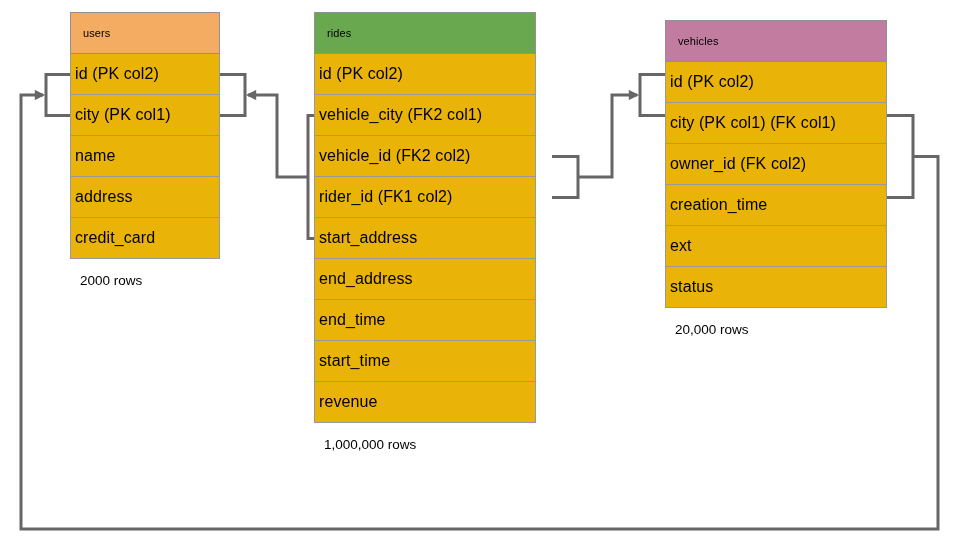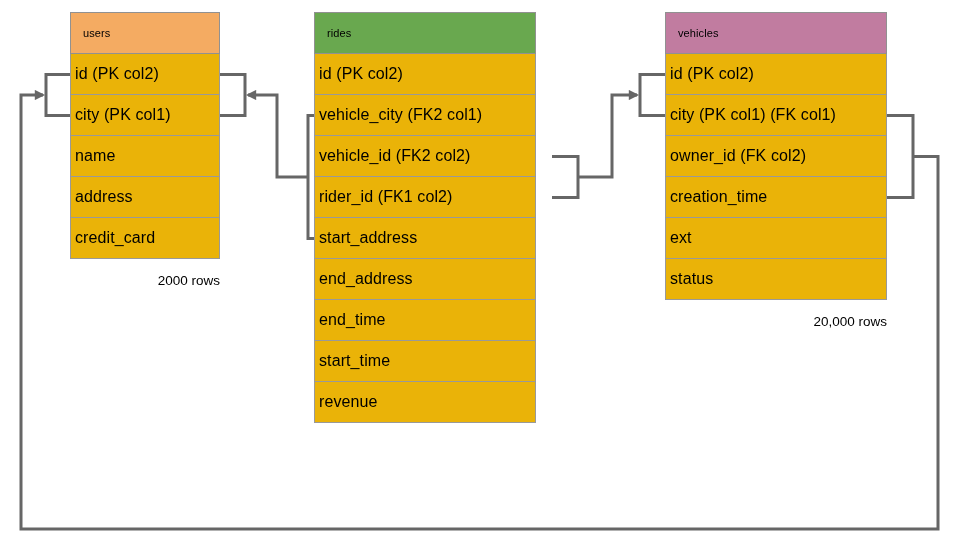--- a/index.html
+++ b/index.html
@@ -41,21 +41,20 @@
     border-top: none;
     background: #eab308;
     font-size: 16px;
     letter-spacing: 0.1px;
     white-space: nowrap;
   }
   .rowcount {
     margin-top: 14px;
     padding-left: 10px;
     font-size: 13.5px;
-    text-align: right;
   }
 </style>
 </head>
 <body>
 
 <div class="canvas">
 
   <svg class="connector-layer" viewBox="0 0 960 540" xmlns="http://www.w3.org/2000/svg">
     <defs>
       <marker id="arrowhead" viewBox="0 0 10 10" refX="8" refY="5" markerWidth="5" markerHeight="3.4" orient="auto-start-reverse">
@@ -91,23 +90,24 @@
         <div class="row">id (PK col2)</div>
         <div class="row">vehicle_city (FK2 col1)</div>
         <div class="row">vehicle_id (FK2 col2)</div>
         <div class="row">rider_id (FK1 col2)</div>
         <div class="row">start_address</div>
         <div class="row">end_address</div>
         <div class="row">end_time</div>
         <div class="row">start_time</div>
         <div class="row">revenue</div>
       </div>
+    <div class="rowcount">1,000,000 rows</div>
   </div>
 
-  <div class="db-table" style="left:665px; top:12px; width:222px;">
+  <div class="db-table" style="left:665px; top:20px; width:222px;">
     <div class="header" style="background: rgb(193, 124, 160);">vehicles</div>
     <div class="rows">
         <div class="row">id (PK col2)</div>
         <div class="row">city (PK col1) (FK col1)</div>
         <div class="row">owner_id (FK col2)</div>
         <div class="row">creation_time</div>
         <div class="row">ext</div>
         <div class="row">status</div>
       </div>
     <div class="rowcount">20,000 rows</div>

